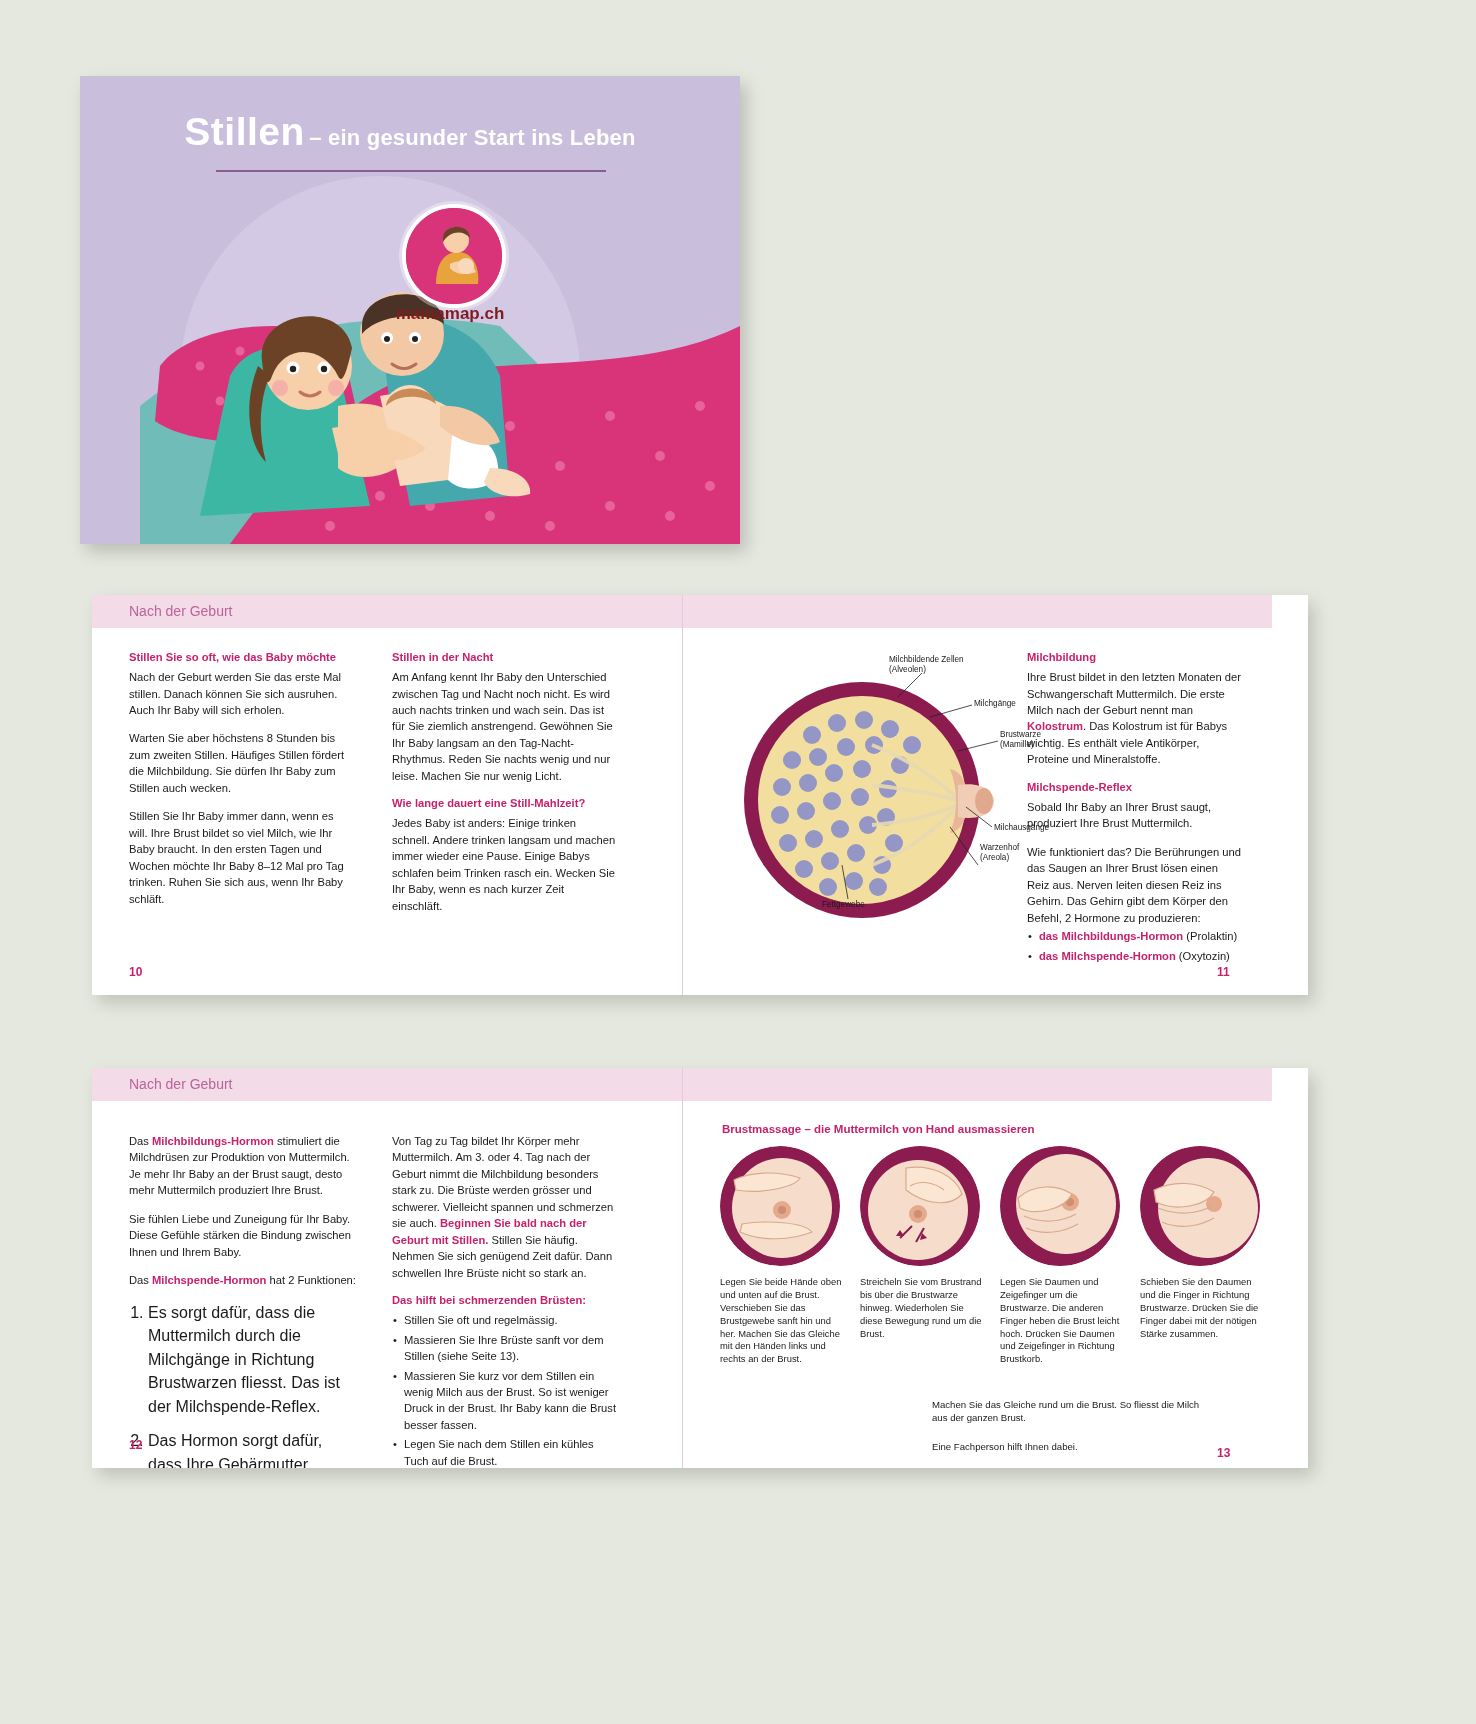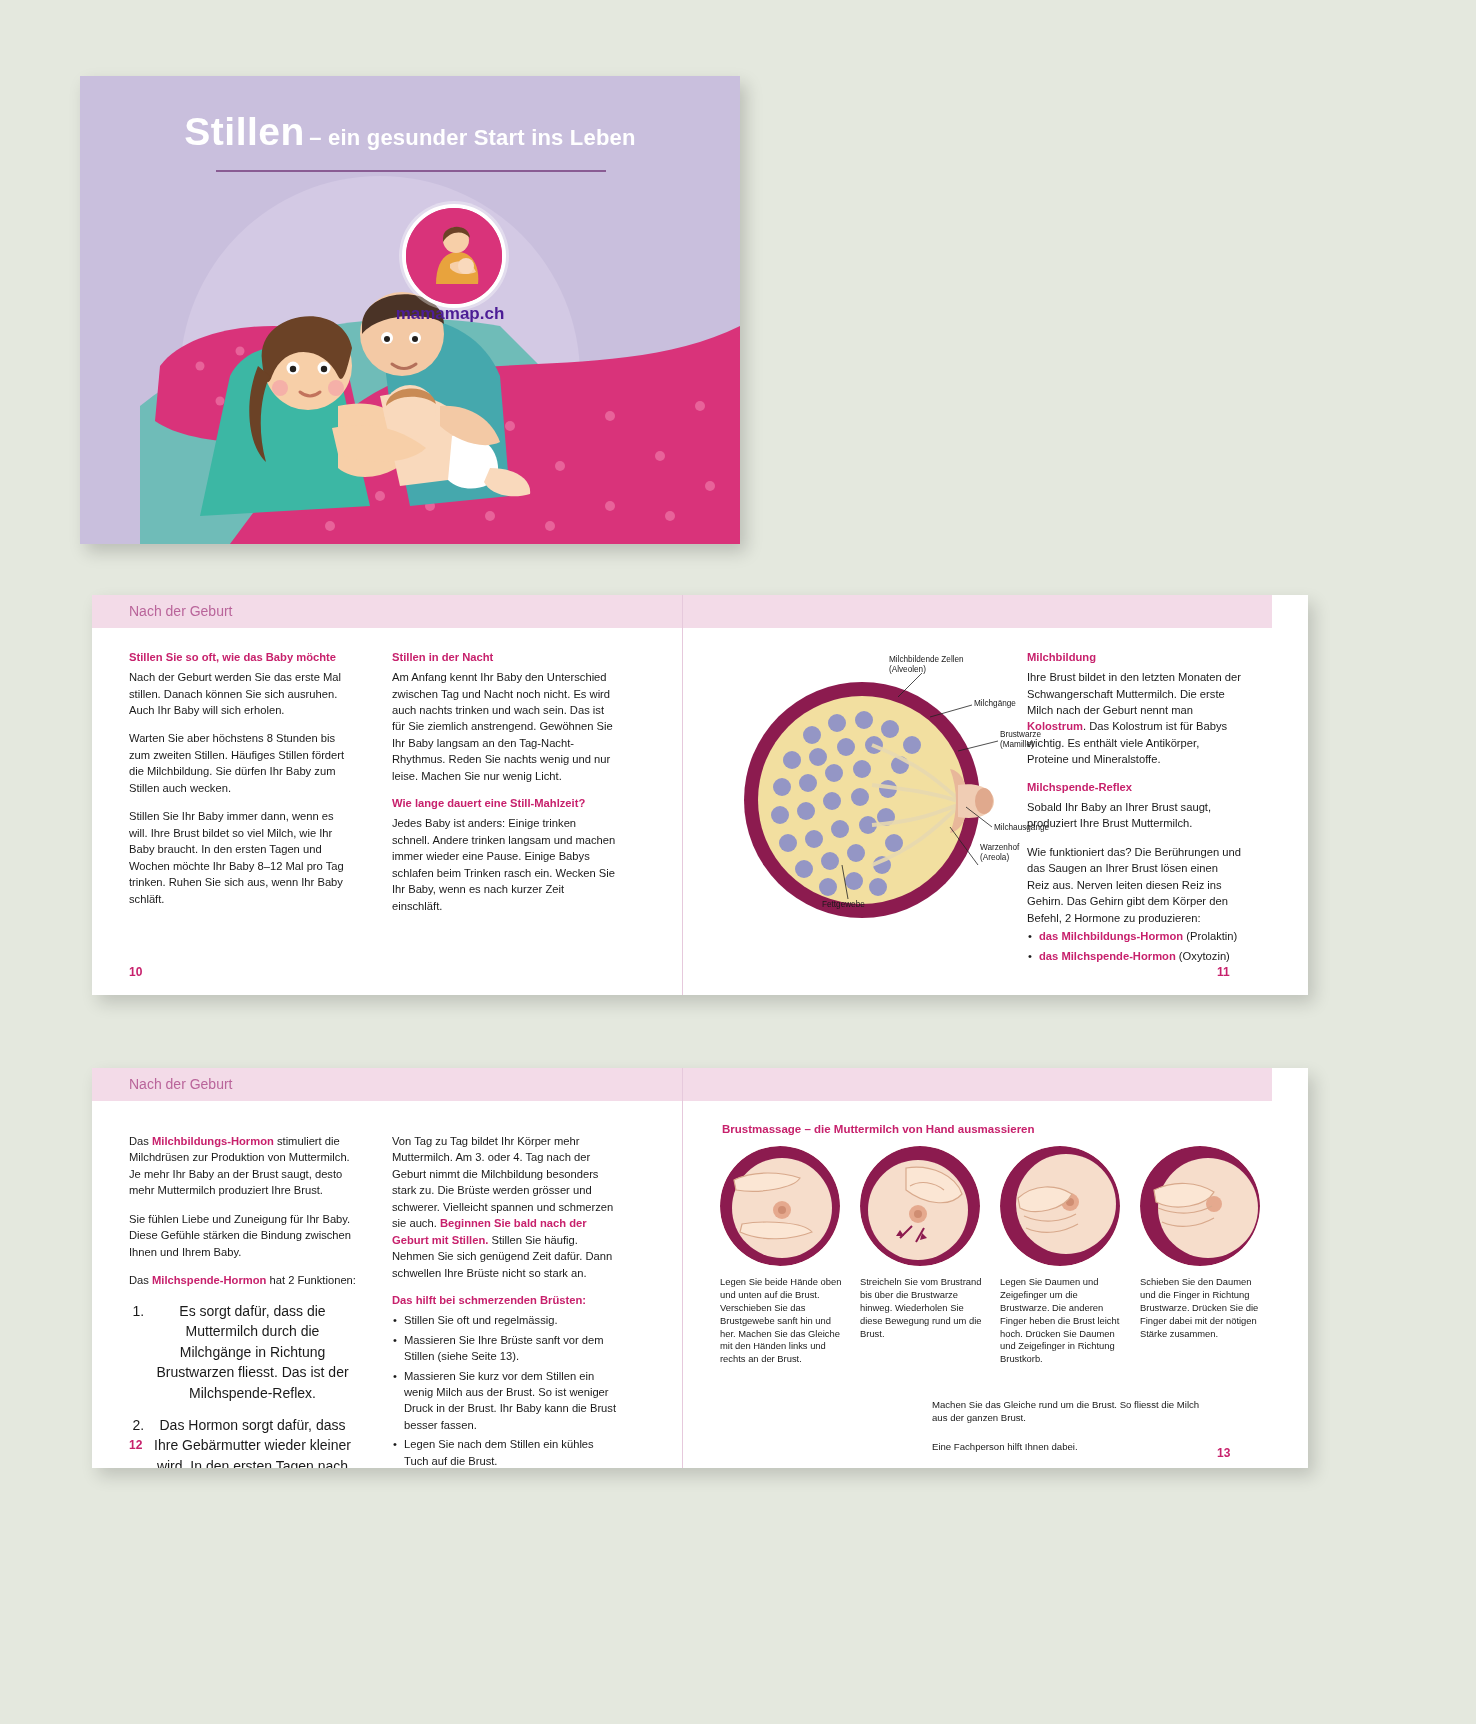--- a/index.html
+++ b/index.html
@@ -33,21 +33,21 @@
   }
   .cover-art{position:absolute;left:0;top:0;width:660px;height:468px;}
 
   .brand-circle{
     position:absolute;left:322px;top:128px;width:96px;height:96px;border-radius:50%;
     background:#d9337a;border:4px solid #ffffff;
     box-shadow:0 0 0 3px rgba(255,255,255,.35);
   }
   .brand-text{
     position:absolute;left:258px;top:228px;width:224px;text-align:center;
-    color:#4c1d95;font-size:17px;font-weight:bold;
+    color:#7f1d1d;font-size:17px;font-weight:bold;
   }
 
   
   .spread{
     position:absolute;left:80px;width:1216px;height:400px;
     background:#ffffff;box-shadow:6px 8px 16px rgba(0,0,0,.16);
     overflow:hidden;
     margin-left:12px;
   }
   .spread.s1{top:595px;height:400px;}
@@ -65,21 +65,21 @@
     position:absolute;font-size:12px;font-weight:bold;color:#c7216c;
   }
 
   h4.sub{margin:0 0 4px 0;font-size:11.2px;color:#c7216c;font-weight:bold;line-height:1.35;}
   p.tx{margin:0 0 12px 0;font-size:11.2px;color:#1a1a1a;line-height:1.47;}
   p.tx:last-child{margin-bottom:0;}
   .pink{color:#c7216c;font-weight:bold;}
   ul.tx{margin:0;padding-left:12px;font-size:11.2px;color:#1a1a1a;line-height:1.47;list-style:none;}
   ul.tx li{margin-bottom:3px;position:relative;}
   ul.tx li:before{content:"•";position:absolute;left:-11px;}
-  ol.tx{margin:0;padding-left:19px;font-size:14px;color:#1a1a1a;line-height:1.47;text-align:center;}
+  ol.tx{margin:0;padding-left:19px;font-size:16px;color:#1a1a1a;line-height:1.47;}
   ol.tx li{margin-bottom:11px;}
 
   .col{position:absolute;}
 
   
   .anat-wrap{position:absolute;left:630px;top:70px;width:320px;height:270px;}
   .labels{position:absolute;left:630px;top:60px;width:340px;height:290px;font-size:8.2px;color:#1a1a1a;line-height:1.25;}
   .lbl{position:absolute;}
 
   

